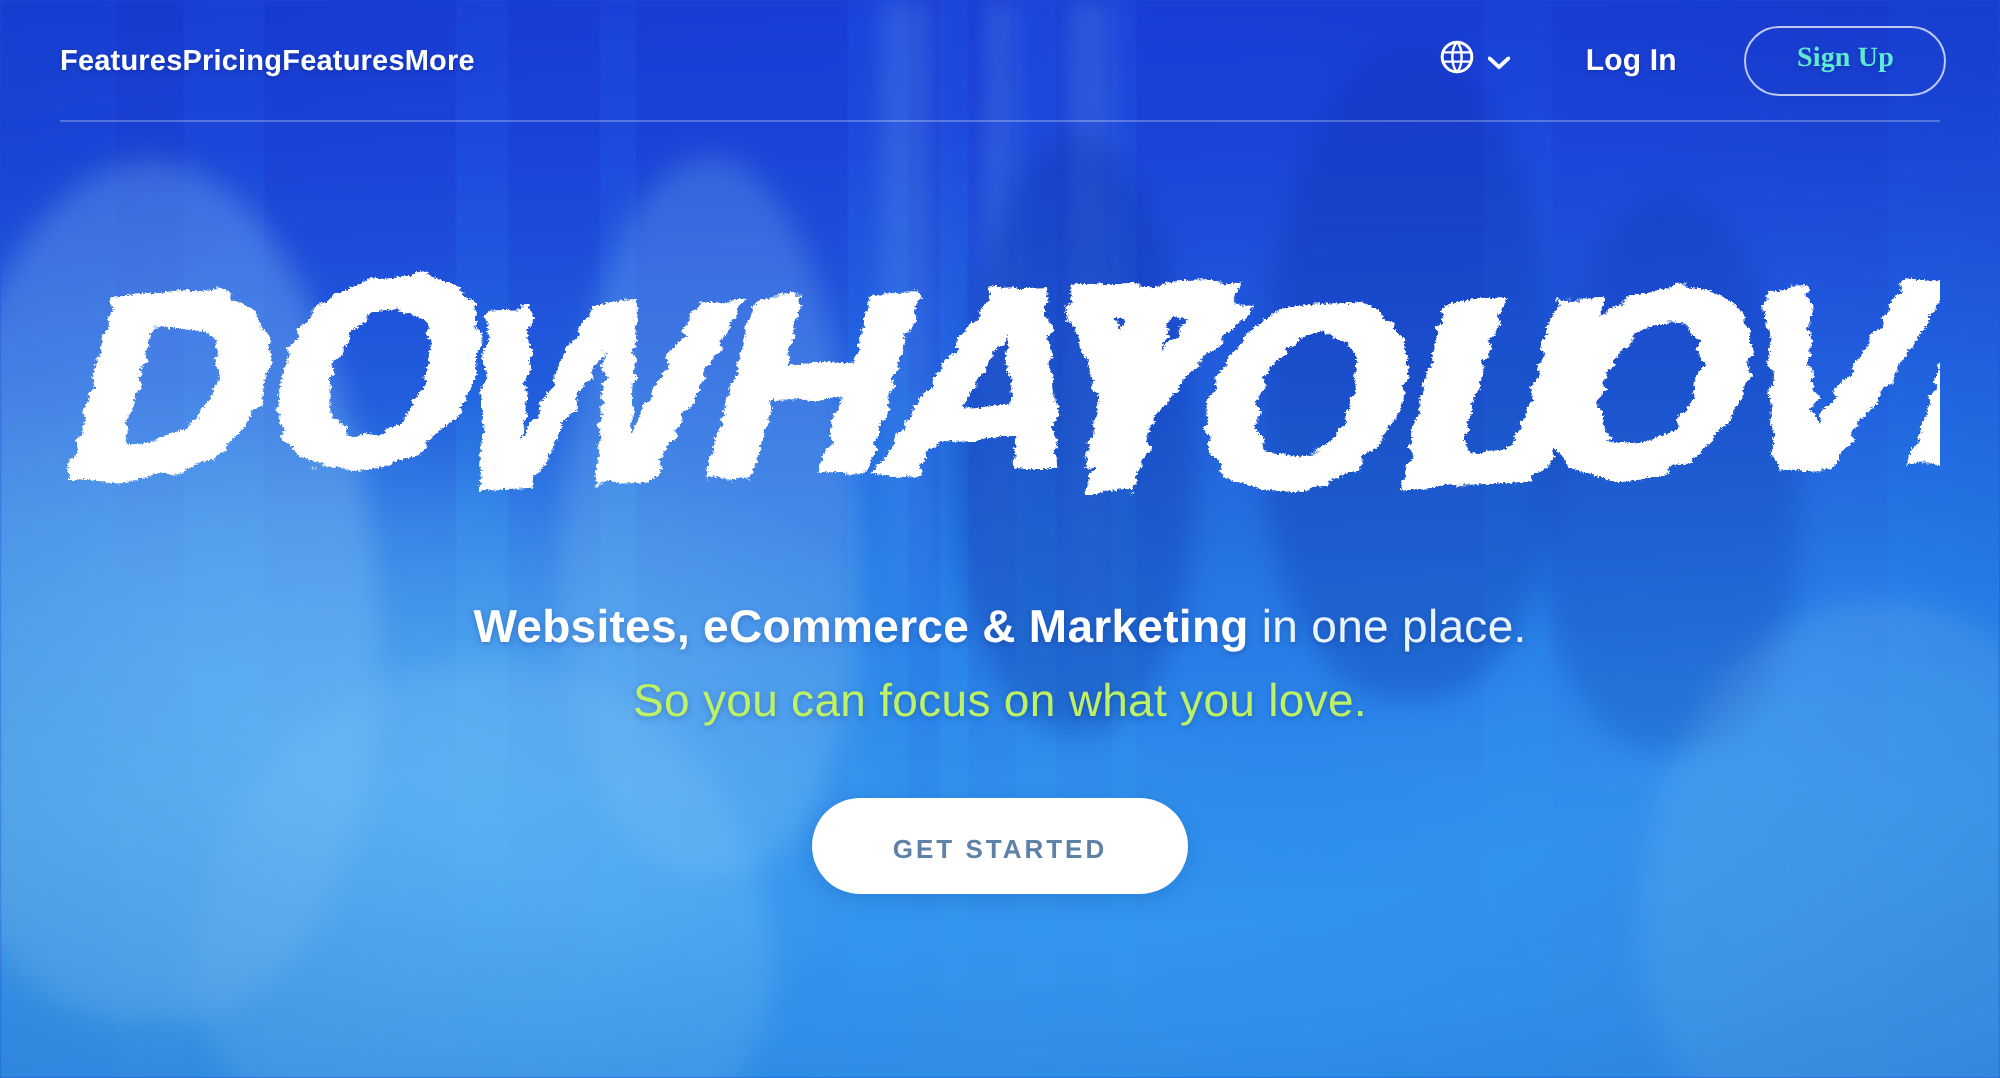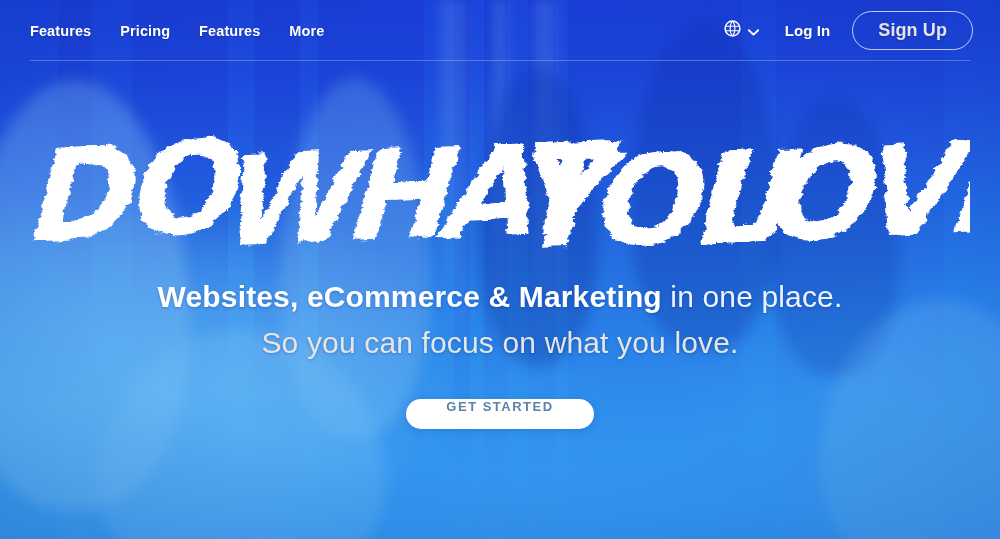--- a/index.html
+++ b/index.html
@@ -111,21 +111,21 @@
 
   .header-rule {
     position: absolute;
     left: 30px; right: 30px;
     top: 60px;
     height: 1px;
     background: rgba(255,255,255,0.26);
     z-index: 29;
   }
 
-  .nav-left { display: flex; align-items: flex-start; gap: 29px; }
+  .nav-left { display: flex; align-items: flex-start; }
 
   .nav-link {
     color: #ffffff;
     font-size: 14.5px;
     font-weight: 600;
     letter-spacing: .1px;
     text-decoration: none;
     white-space: nowrap;
     cursor: pointer;
     text-shadow: 0 1px 2px rgba(0,30,110,.35);
@@ -150,21 +150,21 @@
     pointer-events: auto;
     cursor: pointer;
     text-shadow: 0 1px 3px rgba(0,25,100,.35);
     -webkit-text-stroke: 0.4px rgba(255,255,255,.9);
   }
 
   .nav-right {
     margin-left: auto;
     display: flex;
     align-items: center;
-    gap: 0;
+    gap: 12px;
   }
 
   .lang-select {
     display: flex;
     align-items: center;
     gap: 7px;
     cursor: pointer;
     margin-right: 26px;
   }
 
@@ -179,24 +179,24 @@
     text-decoration: none;
     letter-spacing: .1px;
     cursor: pointer;
     margin-right: 22px;
     text-shadow: 0 1px 2px rgba(0,30,110,.3);
   }
 
   .signup-btn {
     border: 1.4px solid rgba(255,255,255,0.72);
     border-radius: 22px;
-    color: #e5e5e5;
+    color: #5eead4;
     background: transparent;
-    font-family: Liberation Sans, sans-serif;
-    font-size: 18px;
+    font-family: Liberation Serif, serif;
+    font-size: 14px;
     font-weight: 700;
     letter-spacing: .1px;
     padding: 9px 25px 10px;
     cursor: pointer;
     line-height: 1;
     text-shadow: 0 1px 2px rgba(0,30,110,.3);
   }
 
   
   .hero {
@@ -217,54 +217,55 @@
 
   .headline svg { display: block; width: 100%; height: 100%; }
 
   .headline text {
     font-family: "DejaVu Sans", sans-serif;
     font-weight: 700;
     fill: #ffffff;
   }
 
   .sub {
+    margin-top: 21px;
     text-align: center;
     color: #eaf4ff;
-    font-size: 30px;
+    font-size: 23px;
     line-height: 1.33;
     letter-spacing: .15px;
     text-shadow: 0 1px 3px rgba(0,30,110,.28);
   }
 
   .sub-strong {
     font-weight: 700;
     color: #ffffff;
   }
 
   .sub-line2 {
     display: block;
     margin-top: 6px;
-    color: #e5e5e5;
+    color: #bef264;
     font-weight: 400;
   }
 
   .cta-wrap {
     margin-top: 34px;
   }
 
   .cta-btn {
     background: #ffffff;
     border: none;
     border-radius: 24px;
     color: #5e81a8;
     font-family: "Liberation Sans", sans-serif;
     font-size: 13px;
     font-weight: 700;
     letter-spacing: 1.5px;
-    padding: 1px 40px 16px;
+    padding: 19px 40px 16px;
     cursor: pointer;
     line-height: 1;
     box-shadow: 0 2px 10px rgba(0,40,120,.18);
   }
 </style>
 </head>
 <body>
 
 <div class="stage">
 

